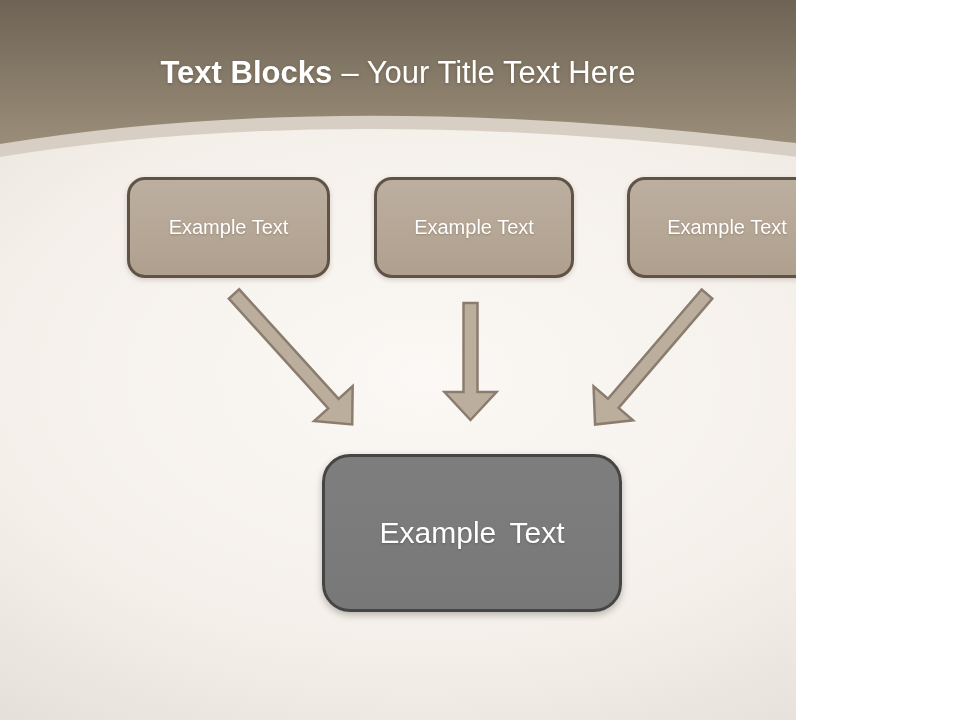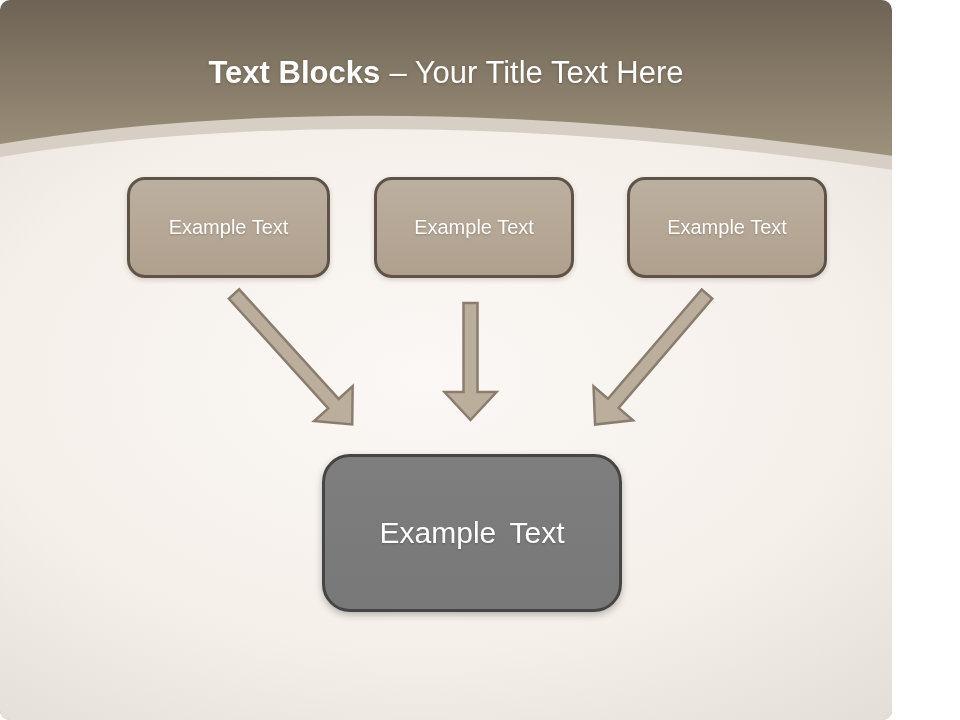--- a/index.html
+++ b/index.html
@@ -3,26 +3,25 @@
 <meta charset="utf-8">
 <style>
   html, body { margin: 0; padding: 0; }
   body {
     width: 960px; height: 720px;
     font-family: "Liberation Sans", "DejaVu Sans", sans-serif;
     overflow: hidden;
   }
   .slide {
     position: relative;
-    width: 892px; height: 720px;
+    width: 796px; height: 720px;
     background: linear-gradient(180deg,
       var(--header-top, #6e6355) 0%,
       var(--header-bottom, #a89a83) 26%);
     overflow: hidden;
-    border-radius: 10px;
   }
   svg.bg-curve, svg.arrows {
     position: absolute; left: 0; top: 0;
     width: 960px; height: 720px;
   }
   svg.arrows { pointer-events: none; }
 
   .slide-title {
     position: absolute;
     left: 0; right: 0; top: 55px;

